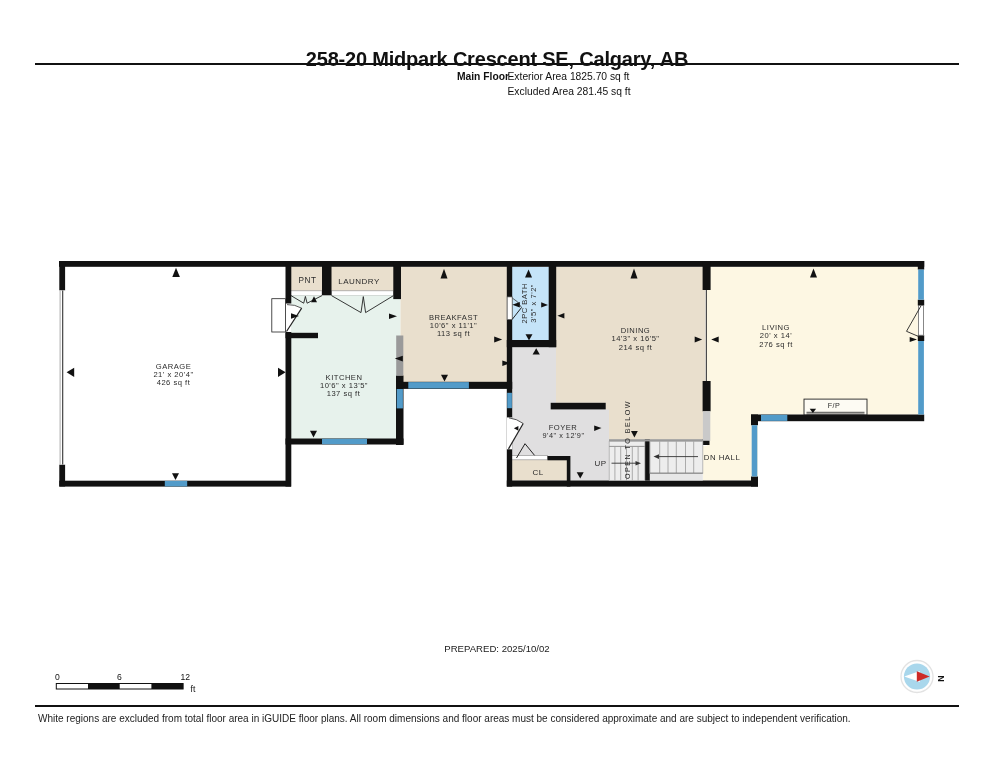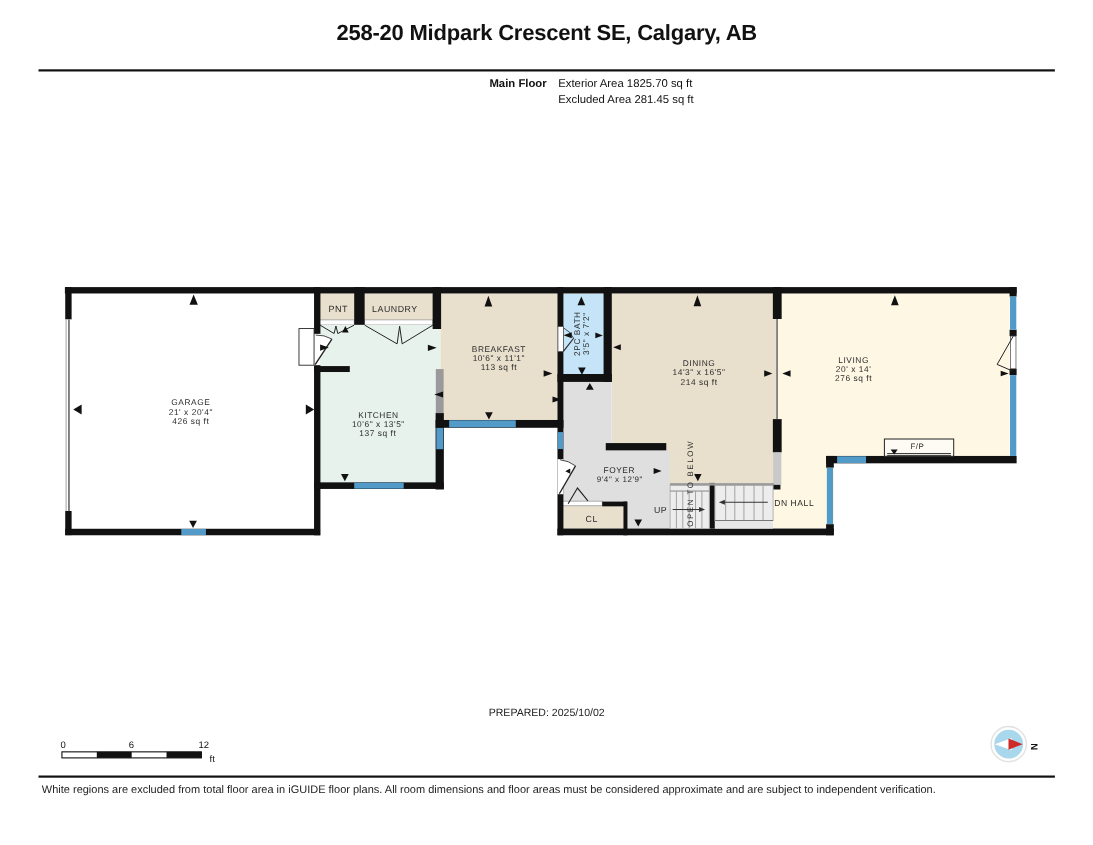--- a/index.html
+++ b/index.html
@@ -1,20 +1,20 @@
 <!DOCTYPE html>
 <html><head>
 <meta charset="utf-8">
 <style>
   html,body{margin:0;padding:0;}
   body{width:994px;height:768px;background:#fff;font-family:"Liberation Sans",sans-serif;position:relative;overflow:hidden;}
   .abs{position:absolute;}
-  #title{top:20px;left:0;width:994px;text-align:center;font-size:20px;line-height:20px;font-weight:bold;color:#111;letter-spacing:-0.2px;}
+  #title{top:49px;left:0;width:994px;text-align:center;font-size:20px;line-height:20px;font-weight:bold;color:#111;letter-spacing:-0.2px;}
   #rule1{top:62.6px;left:35px;width:924px;height:2.1px;background:#111;}
-  #mainfloor{top:71.5px;left:0;width:497px;text-align:right;font-size:10.3px;line-height:10.3px;font-weight:bold;color:#111;}
+  #mainfloor{top:71.5px;left:0;width:497px;text-align:right;font-size:10.3px;line-height:10.3px;font-weight:bold;color:#111;padding-left:12px;}
   #ext{top:71.5px;left:507.5px;font-size:10.3px;line-height:10.3px;color:#111;}
   #exc{top:86.8px;left:507.5px;font-size:10.3px;line-height:10.3px;color:#111;}
   #prepared{top:644px;left:0;width:994px;text-align:center;font-size:9.6px;line-height:9.6px;color:#222;}
   #rule2{top:704.5px;left:35px;width:924px;height:2.4px;background:#111;}
   #disclaimer{top:714.2px;left:38px;font-size:10px;line-height:9.5px;color:#222;}
 </style>
 </head>
 <body>
 <div class="abs" id="title">258-20 Midpark Crescent SE, Calgary, AB</div>
 <div class="abs" id="rule1"></div>

